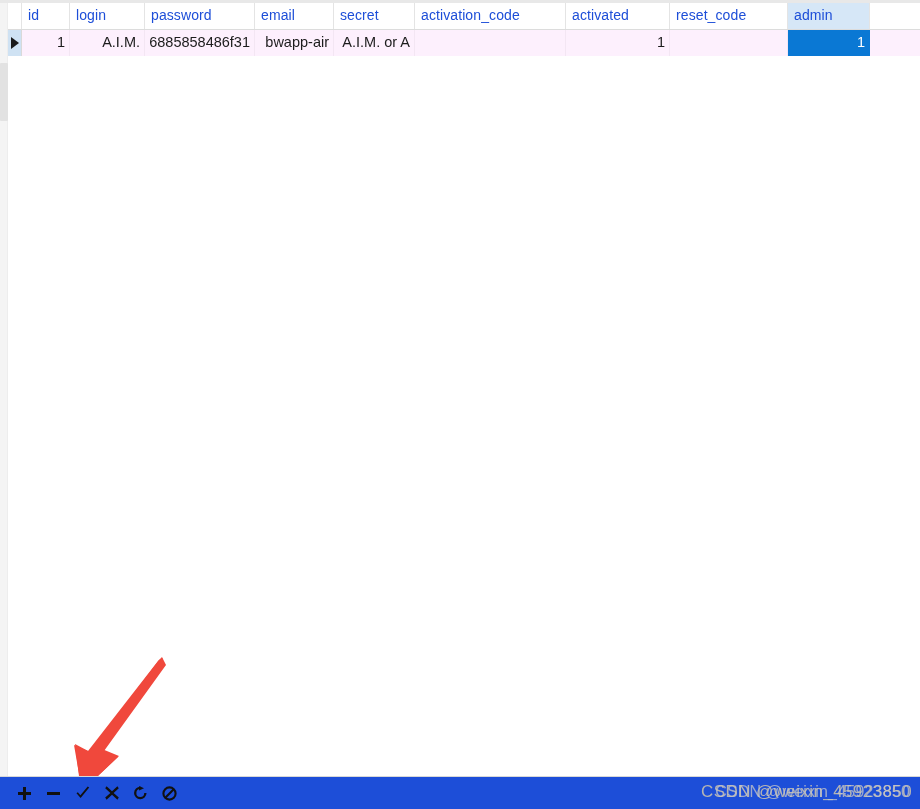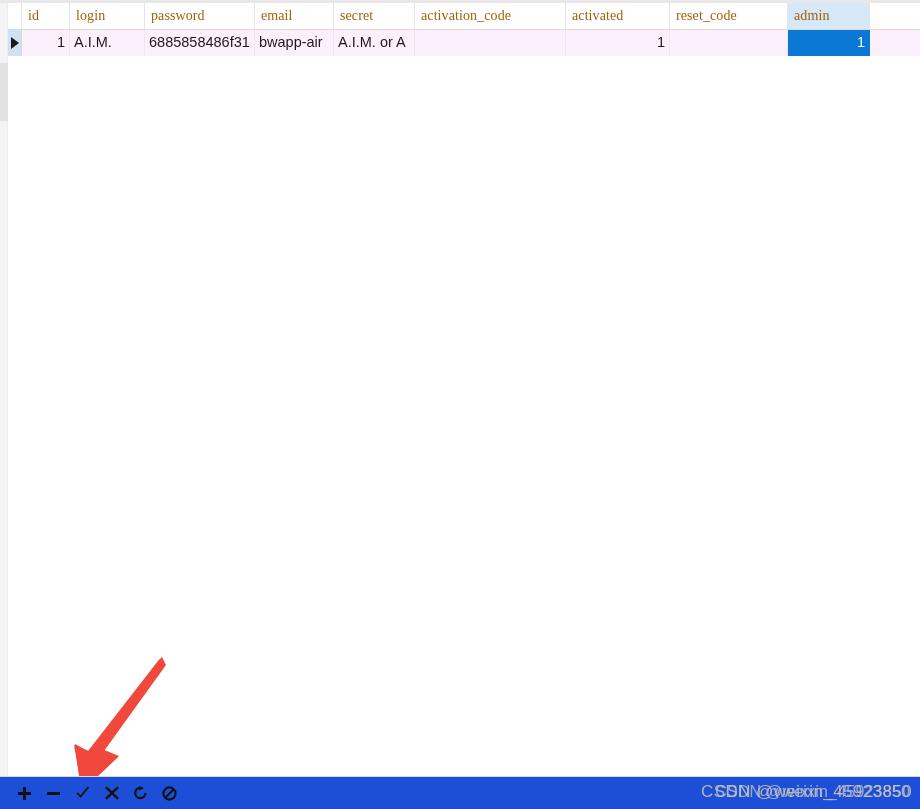--- a/index.html
+++ b/index.html
@@ -73,26 +73,25 @@
   }
 
   .hcell {
     display: inline-block;
     vertical-align: top;
     box-sizing: border-box;
     height: 26px;
     line-height: 25px;
     padding: 0 6px;
     font-size: 14px;
-    color: #a16207;
+    color: #1d4ed8;
     background: #ffffff;
     border-right: 1px solid #e4e4e4;
     overflow: hidden;
     letter-spacing: .1px;
-    font-family: Liberation Serif, serif;
   }
   .hcell.selected-col {
     background: #d6e7f7;
   }
 
   .grid-row {
     position: relative;
     height: 26px;
     white-space: nowrap;
     font-size: 0;
@@ -126,20 +125,21 @@
     box-sizing: border-box;
     height: 26px;
     line-height: 25px;
     padding: 0 4px;
     font-size: 14.5px;
     color: #1c1c1c;
     background: #fdf0fd;
     border-right: 1px solid #f3e6f3;
     overflow: hidden;
     letter-spacing: 0px;
+    text-align: right;
   }
   .dcell.num { text-align: right; }
   .dcell.selected-cell {
     background: #0a78d4;
     color: #ffffff;
     text-align: right;
     border-right: 1px solid #0a78d4;
   }
 
   .grid-body-fill {

